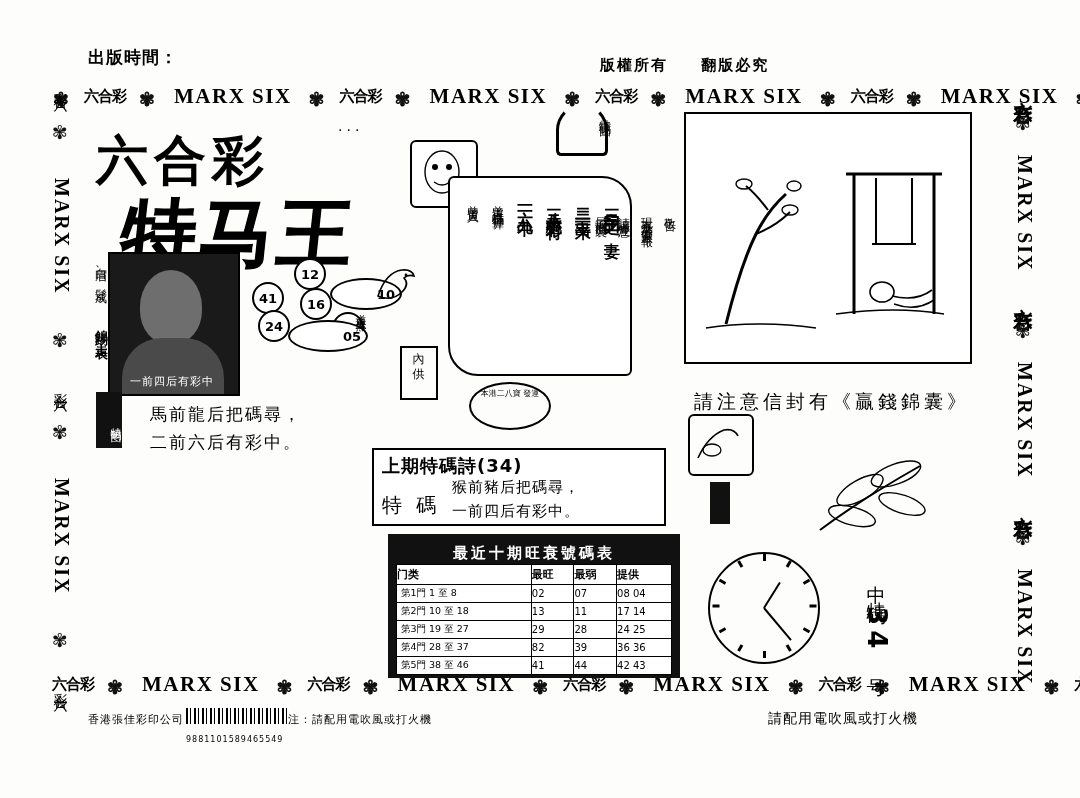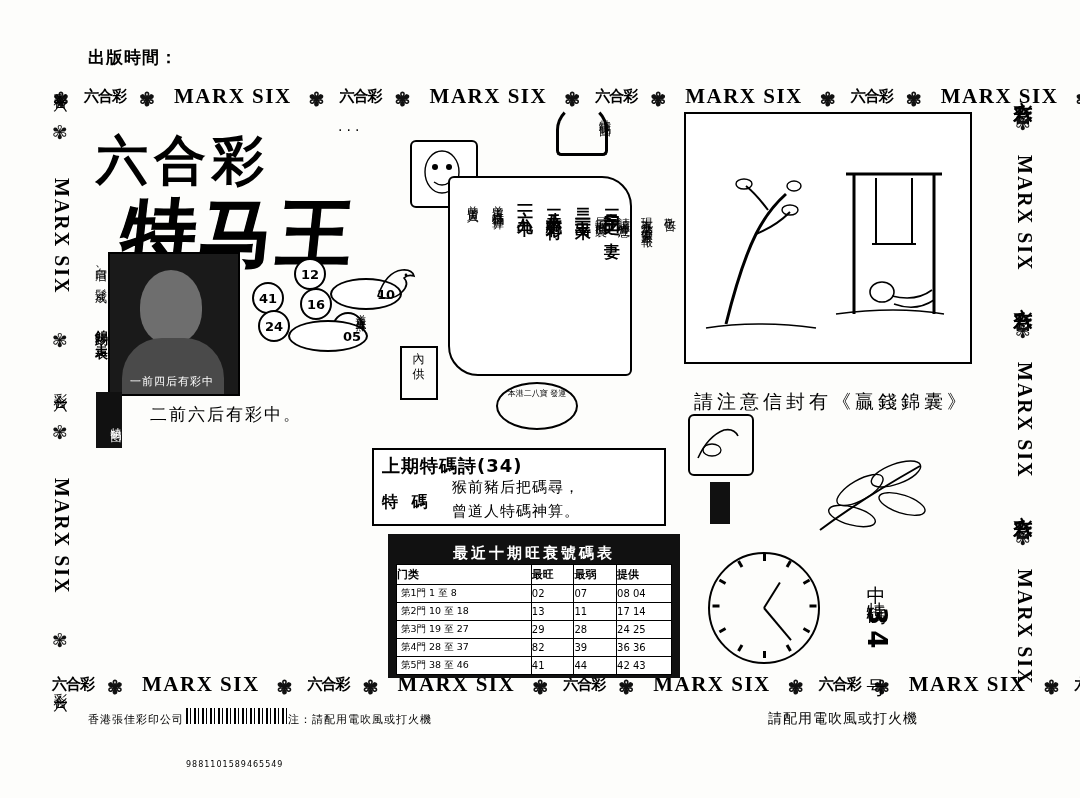--- a/index.html
+++ b/index.html
@@ -196,35 +196,35 @@
   .notice .ncol{writing-mode:vertical-rl;font-size:12px;letter-spacing:2px;}
 
   
   .inner-stamp{
     position:absolute;left:400px;top:346px;width:34px;height:46px;
     border:2px solid #000;
     font-size:12px;line-height:15px;text-align:center;padding-top:4px;
     letter-spacing:1px;
   }
   .oval-seal{
-    position:absolute;left:496px;top:382px;width:78px;height:40px;
+    position:absolute;left:469px;top:382px;width:78px;height:40px;
     border:2px solid #000;border-radius:50%;
     font-size:8px;text-align:center;padding-top:4px;
   }
 
   
   .poem-box{
     position:absolute;left:372px;top:448px;width:290px;height:74px;
     border:2px solid #000;background:#fff;
   }
   .poem-title{
     position:absolute;left:382px;top:454px;font-size:18px;font-weight:bold;letter-spacing:1px;
   }
   .poem-label{
-    position:absolute;left:382px;top:492px;font-size:16px;font-weight:bold;letter-spacing:4px;
+    position:absolute;left:382px;top:492px;font-size:20px;font-weight:normal;letter-spacing:4px;
   }
   .poem-l1{
     position:absolute;left:452px;top:478px;font-size:15px;letter-spacing:1px;
   }
   .poem-l2{
     position:absolute;left:452px;top:502px;font-size:15px;letter-spacing:1px;
   }
 
   
   .tbl-wrap{
@@ -290,38 +290,42 @@
 
   
   .footer-left{
     position:absolute;left:88px;top:712px;font-size:11px;letter-spacing:1px;
   }
   .barcode{
     position:absolute;left:186px;top:708px;width:104px;height:16px;
     background:repeating-linear-gradient(90deg,#000 0 2px,#fff 2px 4px,#000 4px 5px,#fff 5px 8px);
   }
   .barcode-num{
-    position:absolute;left:186px;top:760px;font-size:8px;letter-spacing:1px;
+    position:absolute;left:186px;top:735px;font-size:8px;letter-spacing:1px;
   }
   .footer-note{
     position:absolute;left:288px;top:712px;font-size:11px;letter-spacing:1px;
   }
   .footer-right{
     position:absolute;left:768px;top:710px;font-size:14px;letter-spacing:1px;
   }
 
   
   svg{display:block;}
 </style>
 </head>
 <body>
 
 <div class="page">
 
   <div class="pub-time">出版時間：</div>
+  <div class="copyright">
+    <span>版權所有</span>
+    <span>翻版必究</span>
+  </div>
 
   <div class="ribbon ribbon-top">
     <span class="flower"></span>
     <span class="deco">六合彩</span>
     <span class="flower"></span>
     <span class="mx">MARX SIX</span>
     <span class="flower"></span>
     <span class="deco">六合彩</span>
     <span class="flower"></span>
     <span class="mx">MARX SIX</span>
@@ -400,20 +404,21 @@
     <div class="ball b2">12</div>
     <div class="ball b3">10</div>
     <div class="ball b4">16</div>
     <div class="ball b5">24</div>
     <div class="ball b6">33</div>
     <div class="ball b7">05</div>
   </div>
 
 
   <div class="couplet">
+    <div>馬前龍后把碼尋，</div>
     <div>二前六后有彩中。</div>
   </div>
 
   <div class="bird-box">
     <svg width="46" height="50" viewBox="0 0 46 50">
       <path d="M6 38 Q14 14 30 12 Q40 11 42 18 Q36 16 32 20 Q38 26 30 34 Q20 44 6 38Z" fill="none" stroke="#000" stroke-width="1.6"></path>
       <circle cx="34" cy="17" r="1.4" fill="#000"></circle>
     </svg>
   </div>
   <div class="tag-vert">道童里然</div>
@@ -450,21 +455,21 @@
   <div class="inner-stamp">
     <div>內</div>
     <div>供</div>
   </div>
   <div class="oval-seal">本港二八寶 發運</div>
 
   <div class="poem-box"></div>
   <div class="poem-title">上期特碼詩(34)</div>
   <div class="poem-label">特 碼</div>
   <div class="poem-l1">猴前豬后把碼尋，</div>
-  <div class="poem-l2">曾道人特碼神算。</div>
+  <div class="poem-l2">一前四后有彩中。</div>
 
   <div class="tbl-wrap">
     <div class="tbl-title">最近十期旺衰號碼表</div>
     <table>
       <thead>
         <tr>
           <th>门类</th>
           <th>最旺</th>
           <th>最弱</th>
           <th>提供</th>

